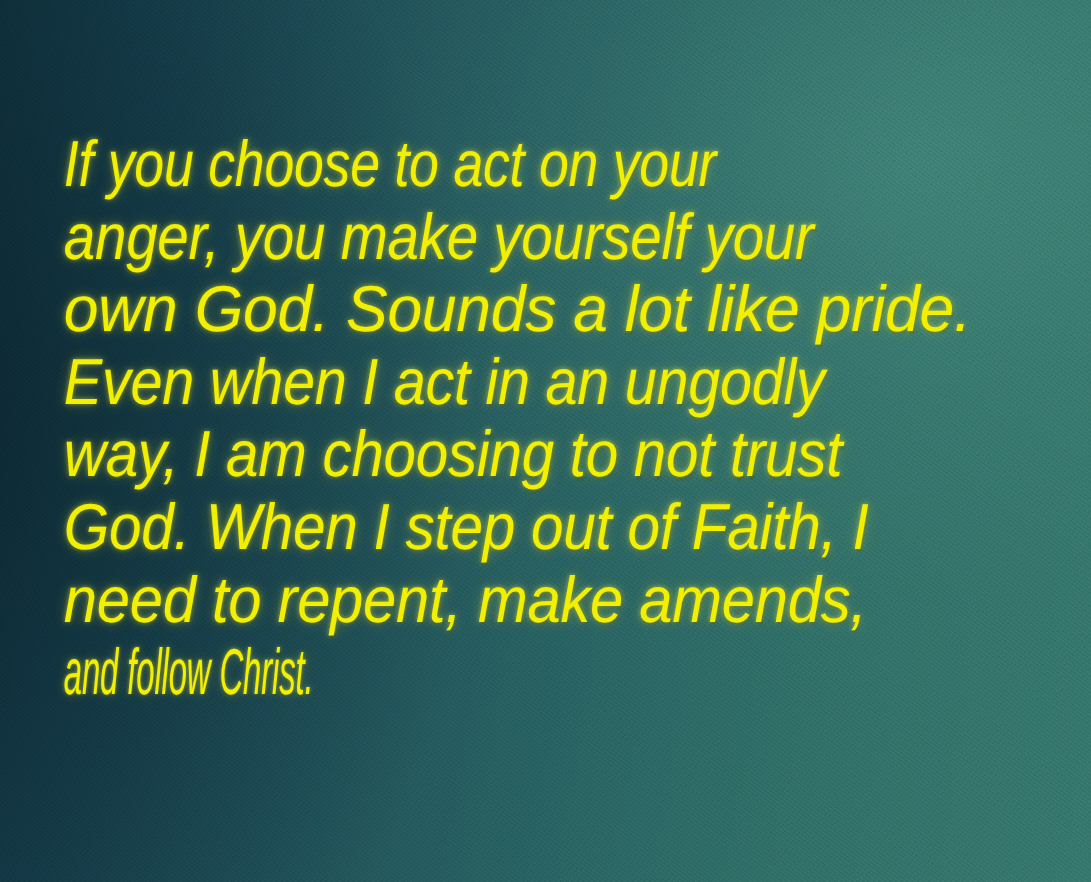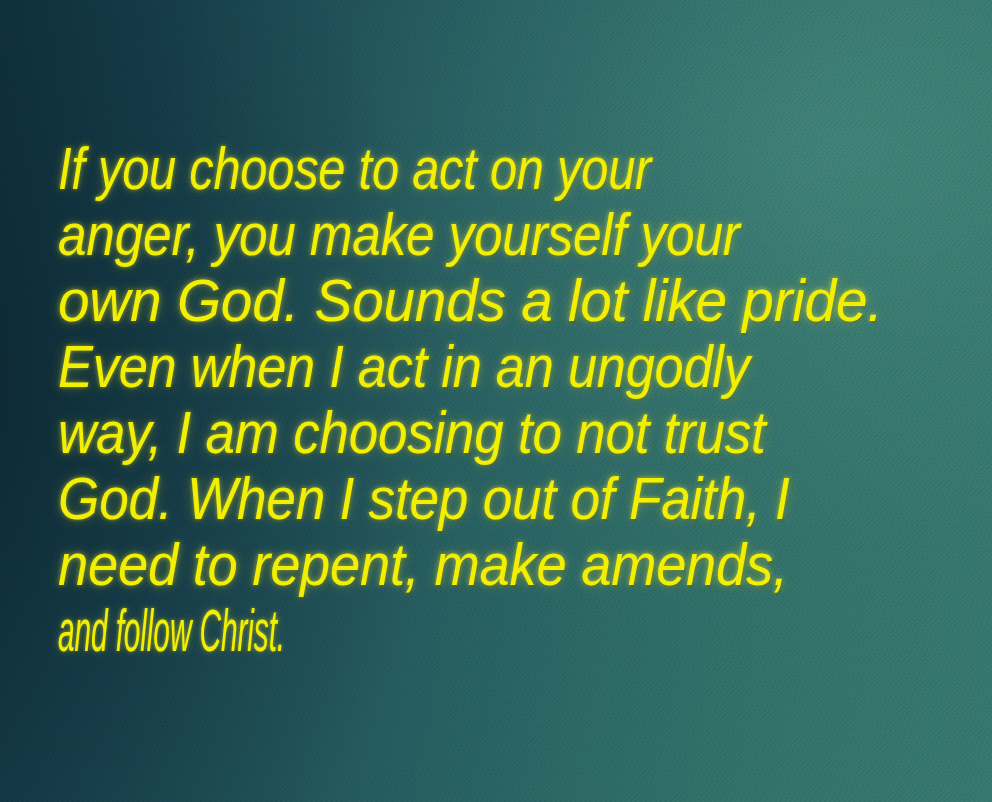--- a/index.html
+++ b/index.html
@@ -67,21 +67,21 @@
         rgba(0,0,0,0) 1px, rgba(0,0,0,0) 3px),
       repeating-linear-gradient(-52deg,
         rgba(0,0,0,0.9) 0px, rgba(0,0,0,0.9) 1px,
         rgba(0,0,0,0) 1px, rgba(0,0,0,0) 4px);
     mix-blend-mode: overlay;
   }
 
   #quote-block {
     position: absolute;
     left: 58px;
-    top: 136px;
+    top: 116px;
     width: 906px;
   }
 
   .quote-line {
     display: block;
     color: #f2f000;
     font-size: 59px;
     line-height: 66px;
     font-style: italic;
     font-weight: 400;

